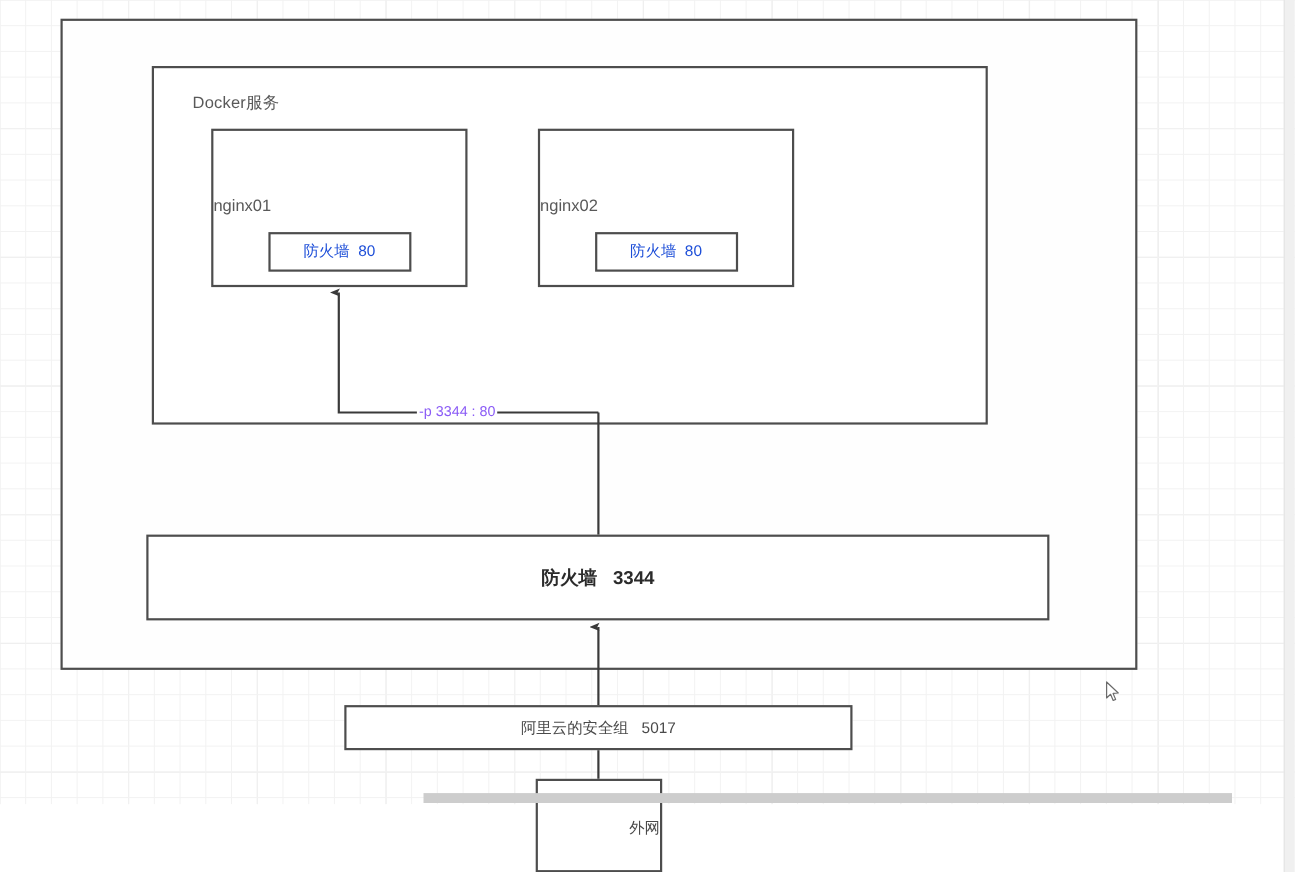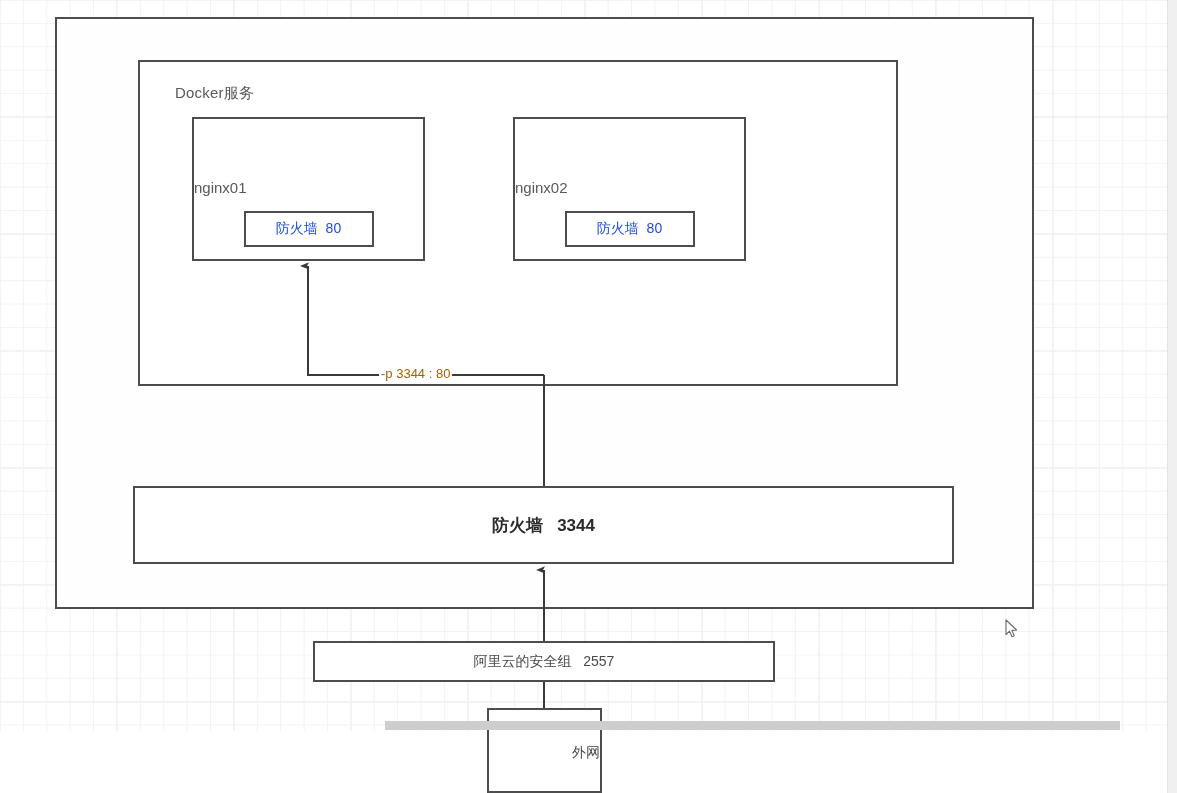--- a/index.html
+++ b/index.html
@@ -60,21 +60,21 @@
     width: 760px; height: 326px;
   }
   #docker-label {
     left: 175px; top: 84px;
     font-size: 15px;
     letter-spacing: .2px;
   }
 
   
   #nginx01-box { left: 192px; top: 117px; width: 233px; height: 144px; }
-  #nginx02-box { left: 513px; top: 117px; width: 233px; height: 144px; }
+  #nginx02-box { left: 489px; top: 117px; width: 233px; height: 144px; }
 
   .container-name {
     position: absolute;
     left: 0; right: 0;
     top: 60px;
     text-align: left;
     font-size: 15px;
     color: #595959;
   }
 
@@ -144,21 +144,21 @@
     position: absolute;
     left: 0; top: 0;
     width: 1177px; height: 793px;
     pointer-events: none;
   }
 
   
   #port-map-label {
     left: 379px; top: 366px;
     font-size: 13px;
-    color: #a16207;
+    color: #8b5cf6;
     background: #ffffff;
     padding: 0 2px;
     white-space: pre;
   }
 
   
   #right-gutter {
     position: absolute;
     right: 0; top: 0;
     width: 9px; height: 793px;
@@ -204,21 +204,21 @@
   <div class="box" id="nginx02-box">
     <div class="container-name">nginx02</div>
     <div class="inner-fw">防火墙  80</div>
   </div>
 
   <div class="box" id="firewall-box">
     <span id="firewall-label">防火墙   3344</span>
   </div>
 
   <div class="box" id="secgroup-box">
-    <span id="secgroup-label">阿里云的安全组   2557</span>
+    <span id="secgroup-label">阿里云的安全组   5017</span>
   </div>
 
   <div class="box" id="wan-box">
     <div id="wan-label">外网</div>
   </div>
 
   <svg id="connectors" viewBox="0 0 1177 793" xmlns="http://www.w3.org/2000/svg">
     <defs>
       <marker id="arrowhead" markerWidth="8" markerHeight="9" refX="3.6" refY="8" orient="auto" markerUnits="userSpaceOnUse">
         <path d="M 3.6 0 L 7.4 9 L 3.6 7.0 L 0 9 Z" fill="#3a3a3a"></path>

